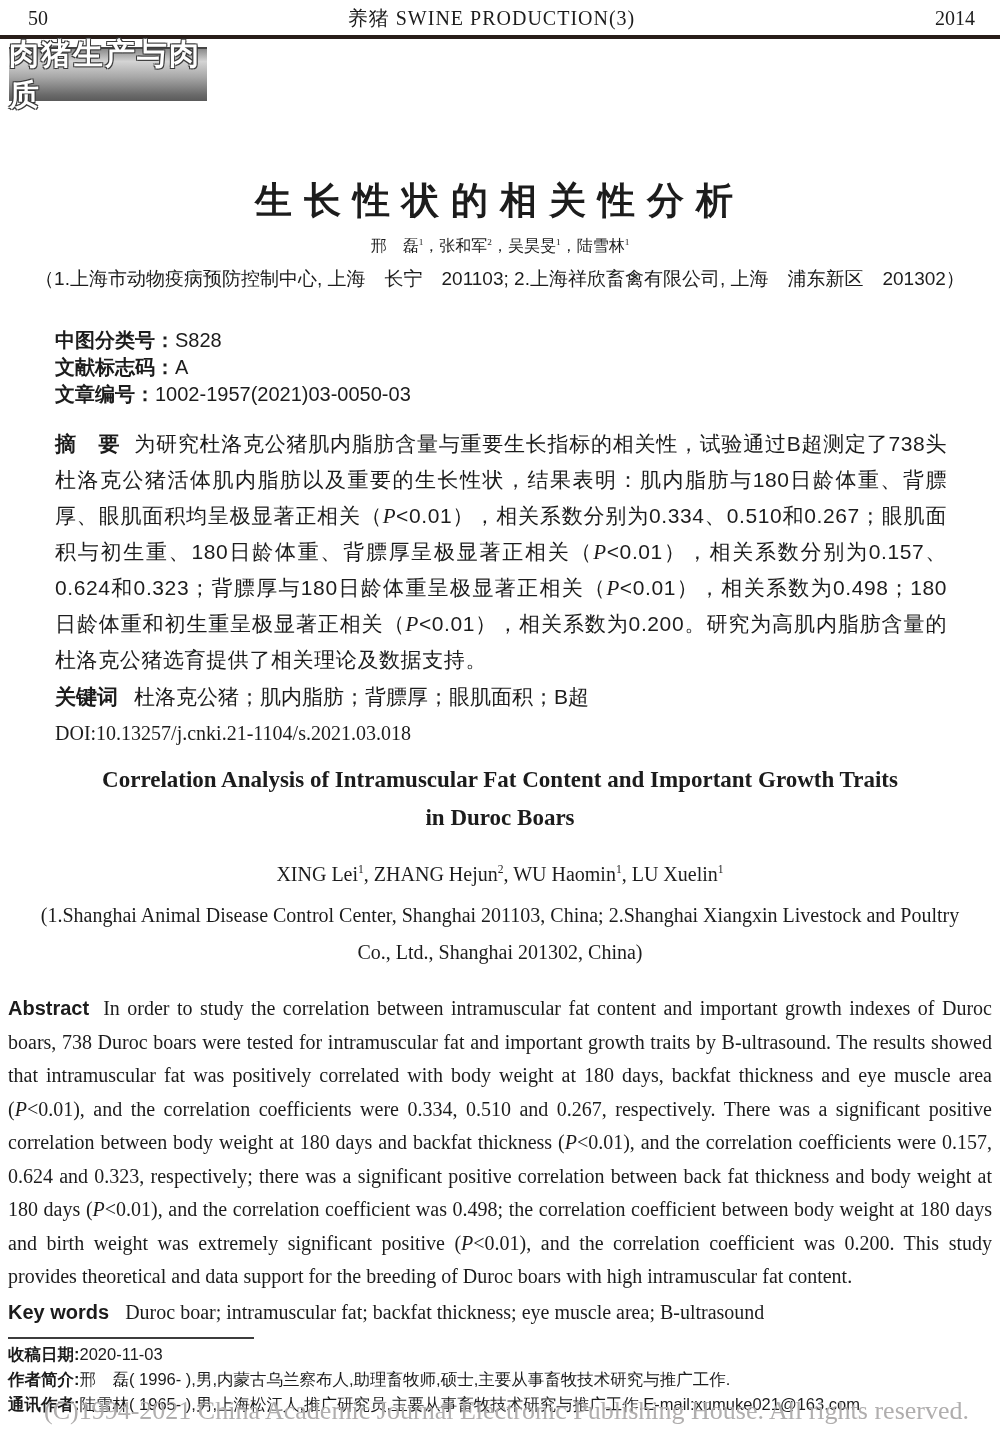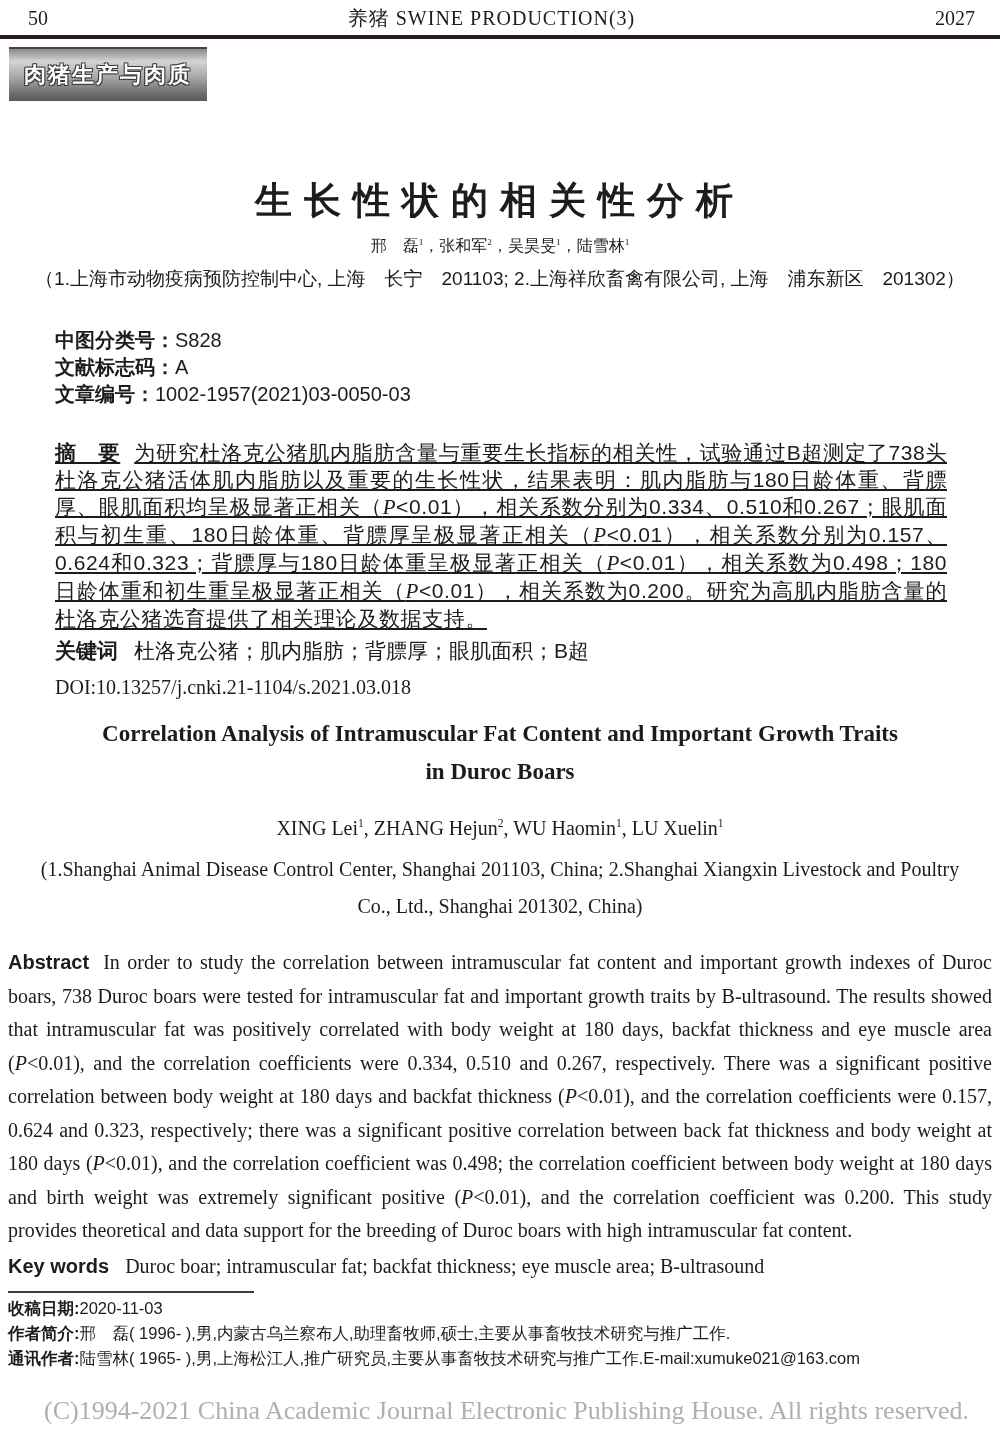--- a/index.html
+++ b/index.html
@@ -19,21 +19,21 @@
     font-family:"Liberation Serif",serif;font-size:20px;
   }
   .header .center{letter-spacing:1px;}
 
   
   .badge{
     width:198px;height:52px;margin:8px 12px 0 9px;
     background:linear-gradient(180deg,#8a8a8a 0%,#d4d4d4 24%,#a6a6a6 55%,#6a6a6a 88%,#5a5a5a 100%);
     border-top:2px solid #454545;
     display:flex;align-items:center;justify-content:center;
-    font-size:22px;font-weight:bold;color:#ffffff;letter-spacing:2px;
+    font-size:30px;font-weight:bold;color:#ffffff;letter-spacing:2px;
     text-shadow:-1px -1px 0 #3a3a3a,1px -1px 0 #3a3a3a,-1px 1px 0 #3a3a3a,1px 1px 0 #3a3a3a;
   }
 
   .title-cn{
     margin:16px 0 0 0;text-align:center;
     font-size:37px;font-weight:bold;letter-spacing:12px;line-height:56px;
   }
   .authors-cn{
     margin-top:7px;text-align:center;font-size:16px;
     font-family:"Liberation Serif",serif;
@@ -41,22 +41,22 @@
   .affil-cn{margin-top:9px;text-align:center;font-size:19px;}
 
   .meta-row{
     margin:35px 0 0 55px;font-size:20px;display:flex;flex-direction:column;
   }
   .meta-row b{font-weight:bold;}
   .meta-item-1{width:220px;}
   .meta-item-2{width:195px;}
 
   .abstract-cn{
-    width:892px;margin:31px 0 0 55px;
-    font-size:21px;line-height:27px;text-align:justify;letter-spacing:0.6px;text-decoration:underline;
+    width:892px;margin:18px 0 0 55px;
+    font-size:21px;line-height:36px;text-align:justify;letter-spacing:0.6px;
   }
   .abstract-cn .lbl{font-weight:bold;margin-right:14px;}
   .keywords-cn{
     width:892px;margin:2px 0 0 55px;font-size:21px;line-height:34px;
   }
   .keywords-cn .lbl{font-weight:bold;margin-right:16px;}
   .doi-line{
     margin:3px 0 0 55px;font-size:20px;line-height:32px;
     font-family:"Liberation Serif",serif;
   }
@@ -96,21 +96,21 @@
     font-family:"Liberation Serif",serif;font-size:26px;color:#b0aeae;
     pointer-events:none;
   }
 </style>
 </head>
 <body>
 
 <div class="header">
   <span>50</span>
   <span class="center">养猪  SWINE PRODUCTION(3)</span>
-  <span>2027</span>
+  <span>2014</span>
 </div>
 
 <div class="badge">
   <span>肉猪生产与肉质</span>
 </div>
 
 <h1 class="title-cn">
   <br>
   <span>生长性状的相关性分析</span>
 </h1>

